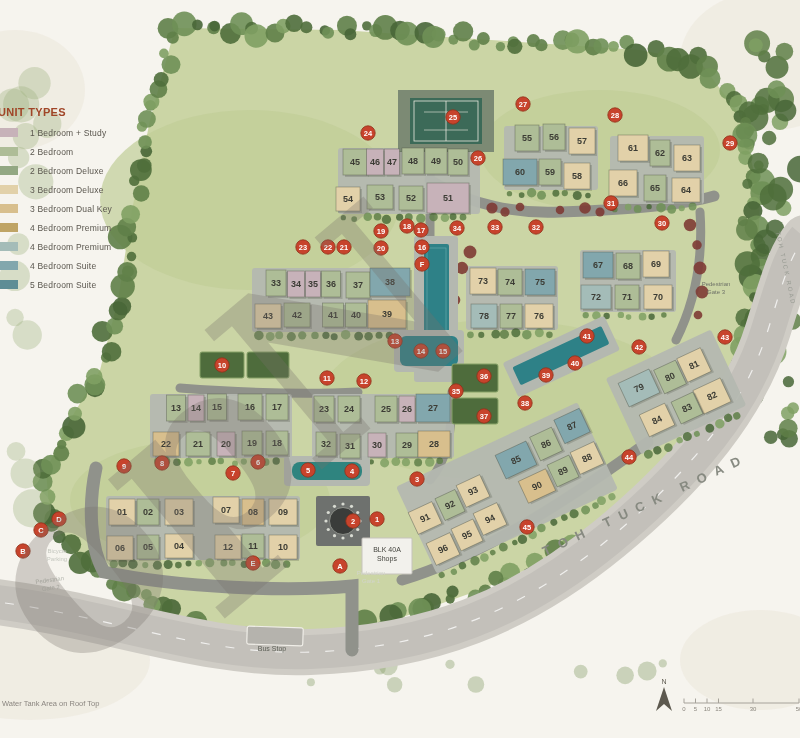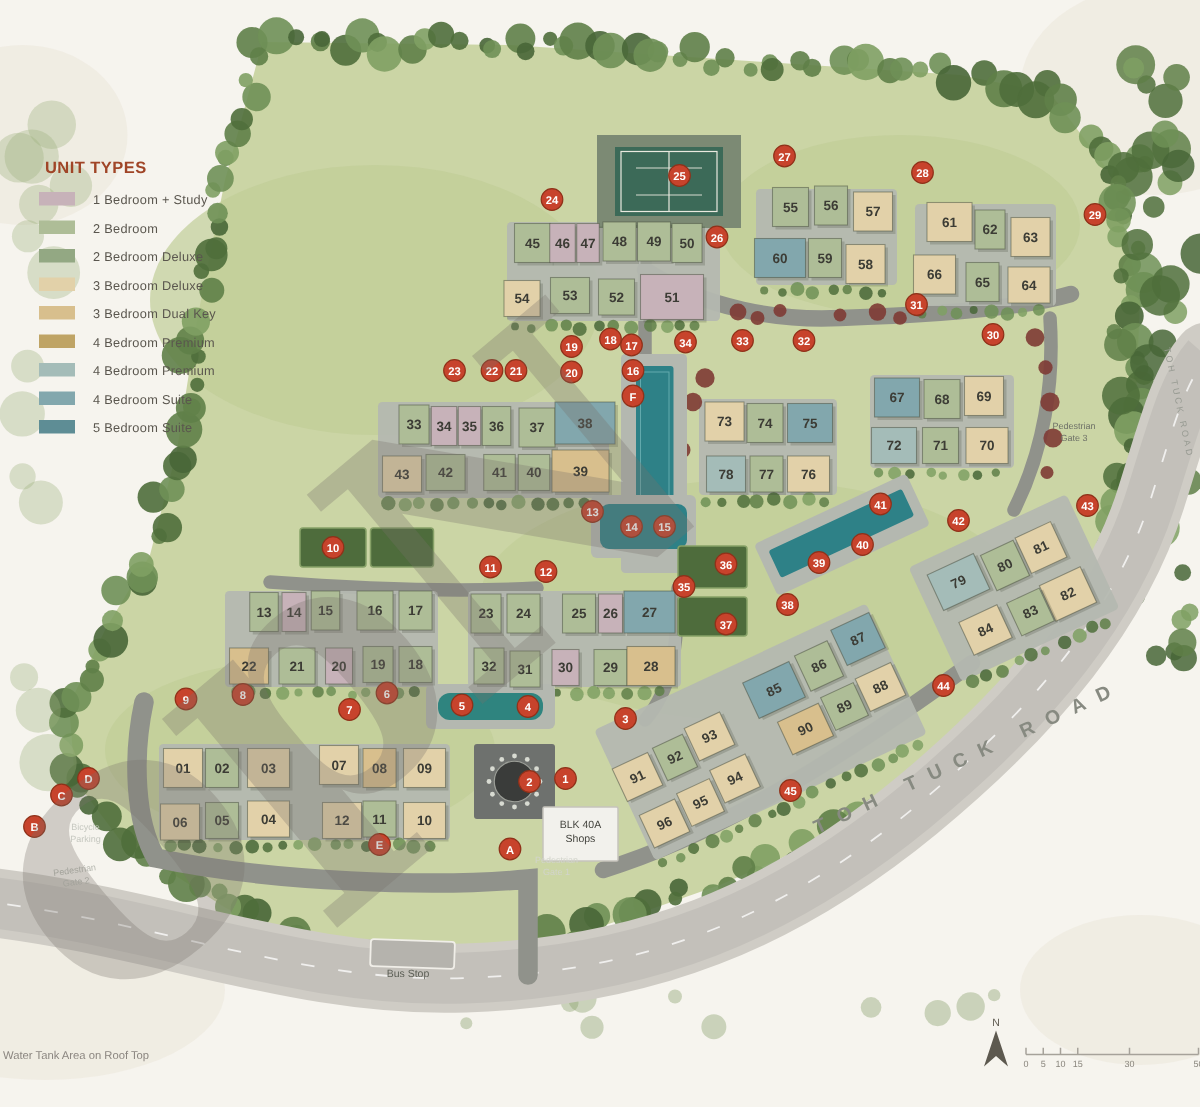--- a/index.html
+++ b/index.html
@@ -2,21 +2,21 @@
 <html><head>
 <meta charset="utf-8">
 <style>
   html,body{margin:0;padding:0;background:#fff;}
   .stage{position:relative;width:800px;height:738px;overflow:hidden;
          background:#f6f4ee;font-family:"Liberation Sans",sans-serif;}
   svg{position:absolute;left:0;top:0;}
   svg text{font-family:"Liberation Sans",sans-serif;}
   .bnum{font-weight:600;fill:#3c3c35;}
   .mtxt{font-weight:700;fill:#ffffff;}
-  .legend{position:absolute;left:0;top:106px;width:160px;z-index:5;margin-left:32px;}
+  .legend{position:absolute;left:0;top:106px;width:160px;z-index:5;}
   .legend-title{font-size:11px;font-weight:700;color:#a04527;letter-spacing:.3px;
                 margin:0 0 10px -2px;}
   .legend-row{display:flex;align-items:flex-start;height:19px;}
   .swatch{width:24px;height:9px;margin-left:-6px;margin-right:12px;flex:none;}
   .legend-label{font-size:8.5px;color:#5a564e;letter-spacing:.2px;}
   .watermark{position:absolute;left:-70px;top:520px;z-index:4;pointer-events:none;
              font-family:"DejaVu Serif",serif;font-weight:700;font-size:250px;
              line-height:1;letter-spacing:-10px;color:rgba(120,114,106,.30);
              transform:rotate(-40deg);transform-origin:0 0;white-space:nowrap;}
   .footnote{position:absolute;left:2px;top:699px;font-size:7.5px;color:#8b8680;z-index:5;}

